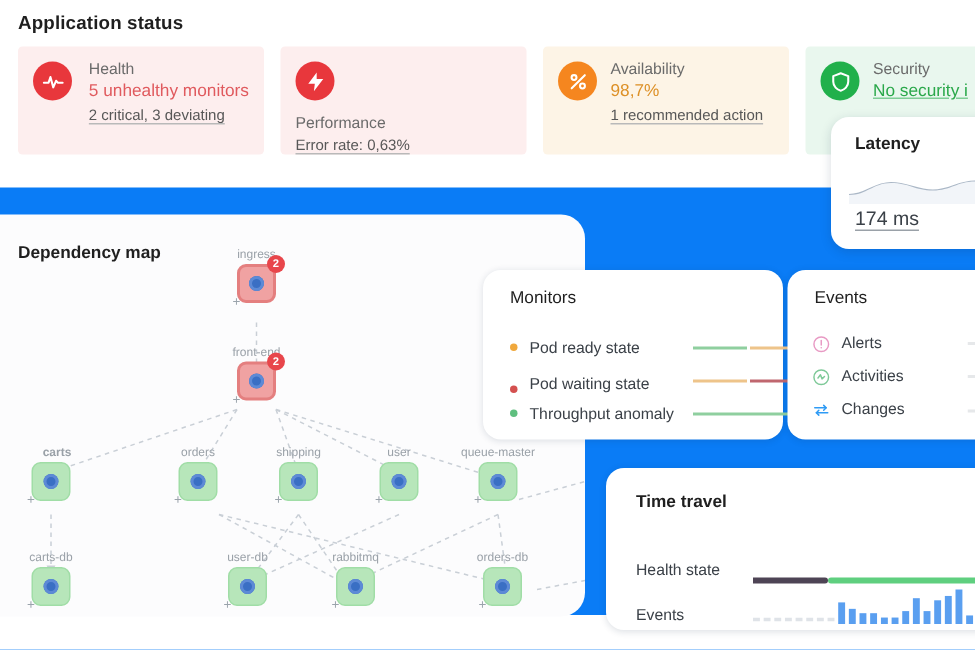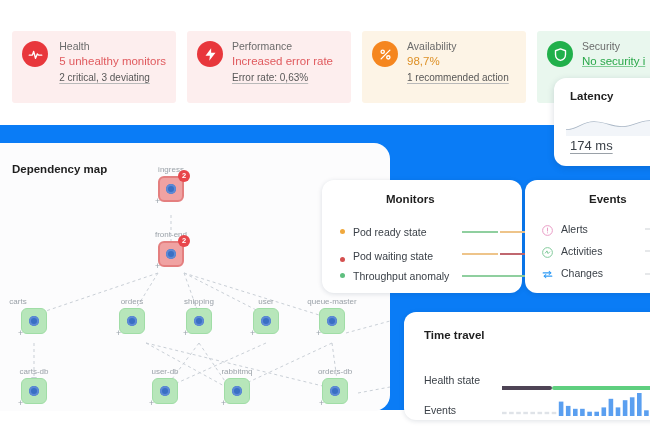--- a/index.html
+++ b/index.html
@@ -24,21 +24,21 @@
   }
   .status-card{
     width:164px;height:72px;
     border-radius:3px;
     padding:9px 10px 0 10px;
     box-sizing:border-box;
     display:flex;gap:9px;
     position:relative;
   }
   .card-health{background:#fdeeee;justify-content:space-between;}
-  .card-perf{background:#fdeeee;}
+  .card-perf{background:#fdeeee;flex-direction:column;}
   .card-avail{background:#fdf4e6;}
   .card-sec{background:#e9f7ee;}
 
   .card-icon{
     width:26px;height:26px;border-radius:50%;
     flex:0 0 26px;
     display:flex;align-items:center;justify-content:center;
     margin-top:1px;
   }
   .ic-red{background:#e8373c;}
@@ -111,21 +111,21 @@
   }
 
   
   .monitors-panel{
     position:absolute;left:322px;top:180px;
     width:200px;height:113px;
     background:#fff;border-radius:12px;
     box-shadow:0 1px 5px rgba(20,40,70,.14);
   }
   .panel-title{
-    font-size:11.5px;font-weight:bold;color:#1f1f1f;margin-left:46px;
+    font-size:11.5px;font-weight:normal;color:#1f1f1f;
   }
   .monitors-panel .panel-title{position:absolute;left:18px;top:13px;}
   .mon-row{
     position:absolute;left:18px;height:17px;
     display:flex;align-items:center;gap:8px;
   }
   .mon-dot{width:5px;height:5px;border-radius:50%;flex:0 0 5px;}
   .mon-text{font-size:10.5px;color:#3b4148;white-space:nowrap;}
   .mon-spark{
     position:absolute;height:17px;display:flex;align-items:center;
@@ -172,20 +172,21 @@
   }
   .tt-title{position:absolute;left:20px;top:17px;font-size:11.5px;font-weight:bold;color:#1f1f1f;}
   .tt-row-label{position:absolute;left:20px;font-size:10.5px;color:#3b4148;white-space:nowrap;}
   .tt-graphic{position:absolute;left:98px;}
 </style>
 </head>
 <body>
 
 <div class="root">
 
+  <div class="app-status-title">Application status</div>
 
   <div class="status-cards">
 
     <div class="status-card card-health">
       <div class="card-icon ic-red">
         <svg width="15" height="15" viewBox="0 0 24 24">
             <polyline points="2,13 7,13 9,7 12,18 15,11 17,13 22,13" fill="none" stroke="#fff" stroke-width="2.2" stroke-linecap="round" stroke-linejoin="round"></polyline>
           </svg>
       </div>
       <div class="card-body">
@@ -196,21 +197,20 @@
     </div>
 
     <div class="status-card card-perf">
       <div class="card-icon ic-red">
         <svg width="15" height="15" viewBox="0 0 24 24">
             <polygon points="13,2 4,14 11,14 10,22 20,9 13,9" fill="#fff"></polygon>
           </svg>
       </div>
       <div class="card-body">
         <div class="card-label">Performance</div>
-        <div class="card-value v-red">Increased error rate</div>
         <div class="card-sub">Error rate: 0,63%</div>
       </div>
     </div>
 
     <div class="status-card card-avail">
       <div class="card-icon ic-orange">
         <svg width="15" height="15" viewBox="0 0 24 24">
             <line x1="5" y1="19" x2="19" y2="5" stroke="#fff" stroke-width="2.2" stroke-linecap="round"></line>
             <circle cx="7.5" cy="7.5" r="2.6" fill="none" stroke="#fff" stroke-width="2.2"></circle>
             <circle cx="16.5" cy="16.5" r="2.6" fill="none" stroke="#fff" stroke-width="2.2"></circle>
@@ -281,21 +281,21 @@
           <span class="plus">+</span>
           <span class="badge">2</span>
         </div>
         <div class="node-label" style="left: 185px; top: 87px;">front-end</div>
         <div class="node red" style="left: 172px; top: 98px;">
           <span class="box"></span>
           <span class="dot"></span>
           <span class="plus">+</span>
           <span class="badge">2</span>
         </div>
-        <div class="node-label" style="left: 32px; top: 154px;">carts</div>
+        <div class="node-label" style="left: 52px; top: 154px; font-weight: bold;">carts</div>
         <div class="node green" style="left: 35px; top: 165px;">
           <span class="box"></span>
           <span class="dot"></span>
           <span class="plus">+</span>
         </div>
         <div class="node-label" style="left: 146px; top: 154px;">orders</div>
         <div class="node green" style="left: 133px; top: 165px;">
           <span class="box"></span>
           <span class="dot"></span>
           <span class="plus">+</span>

